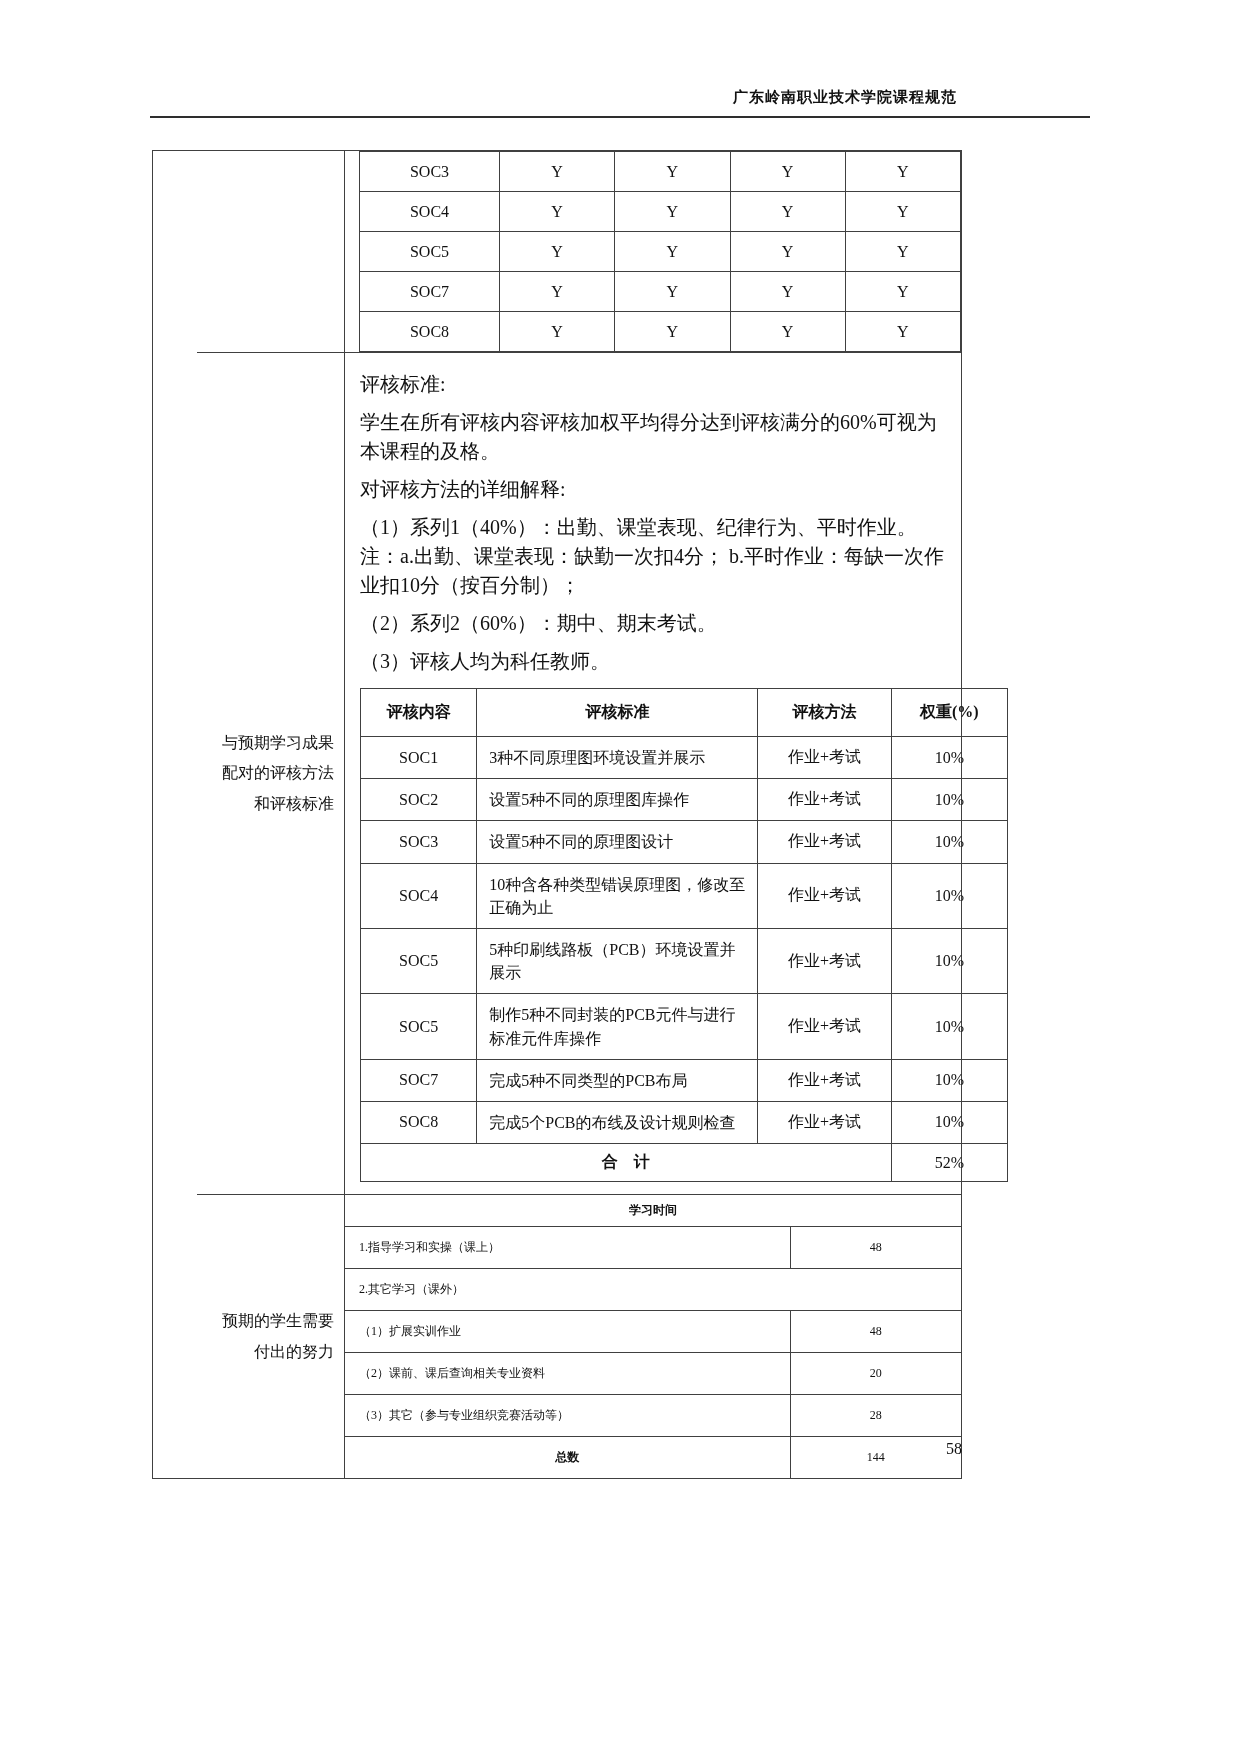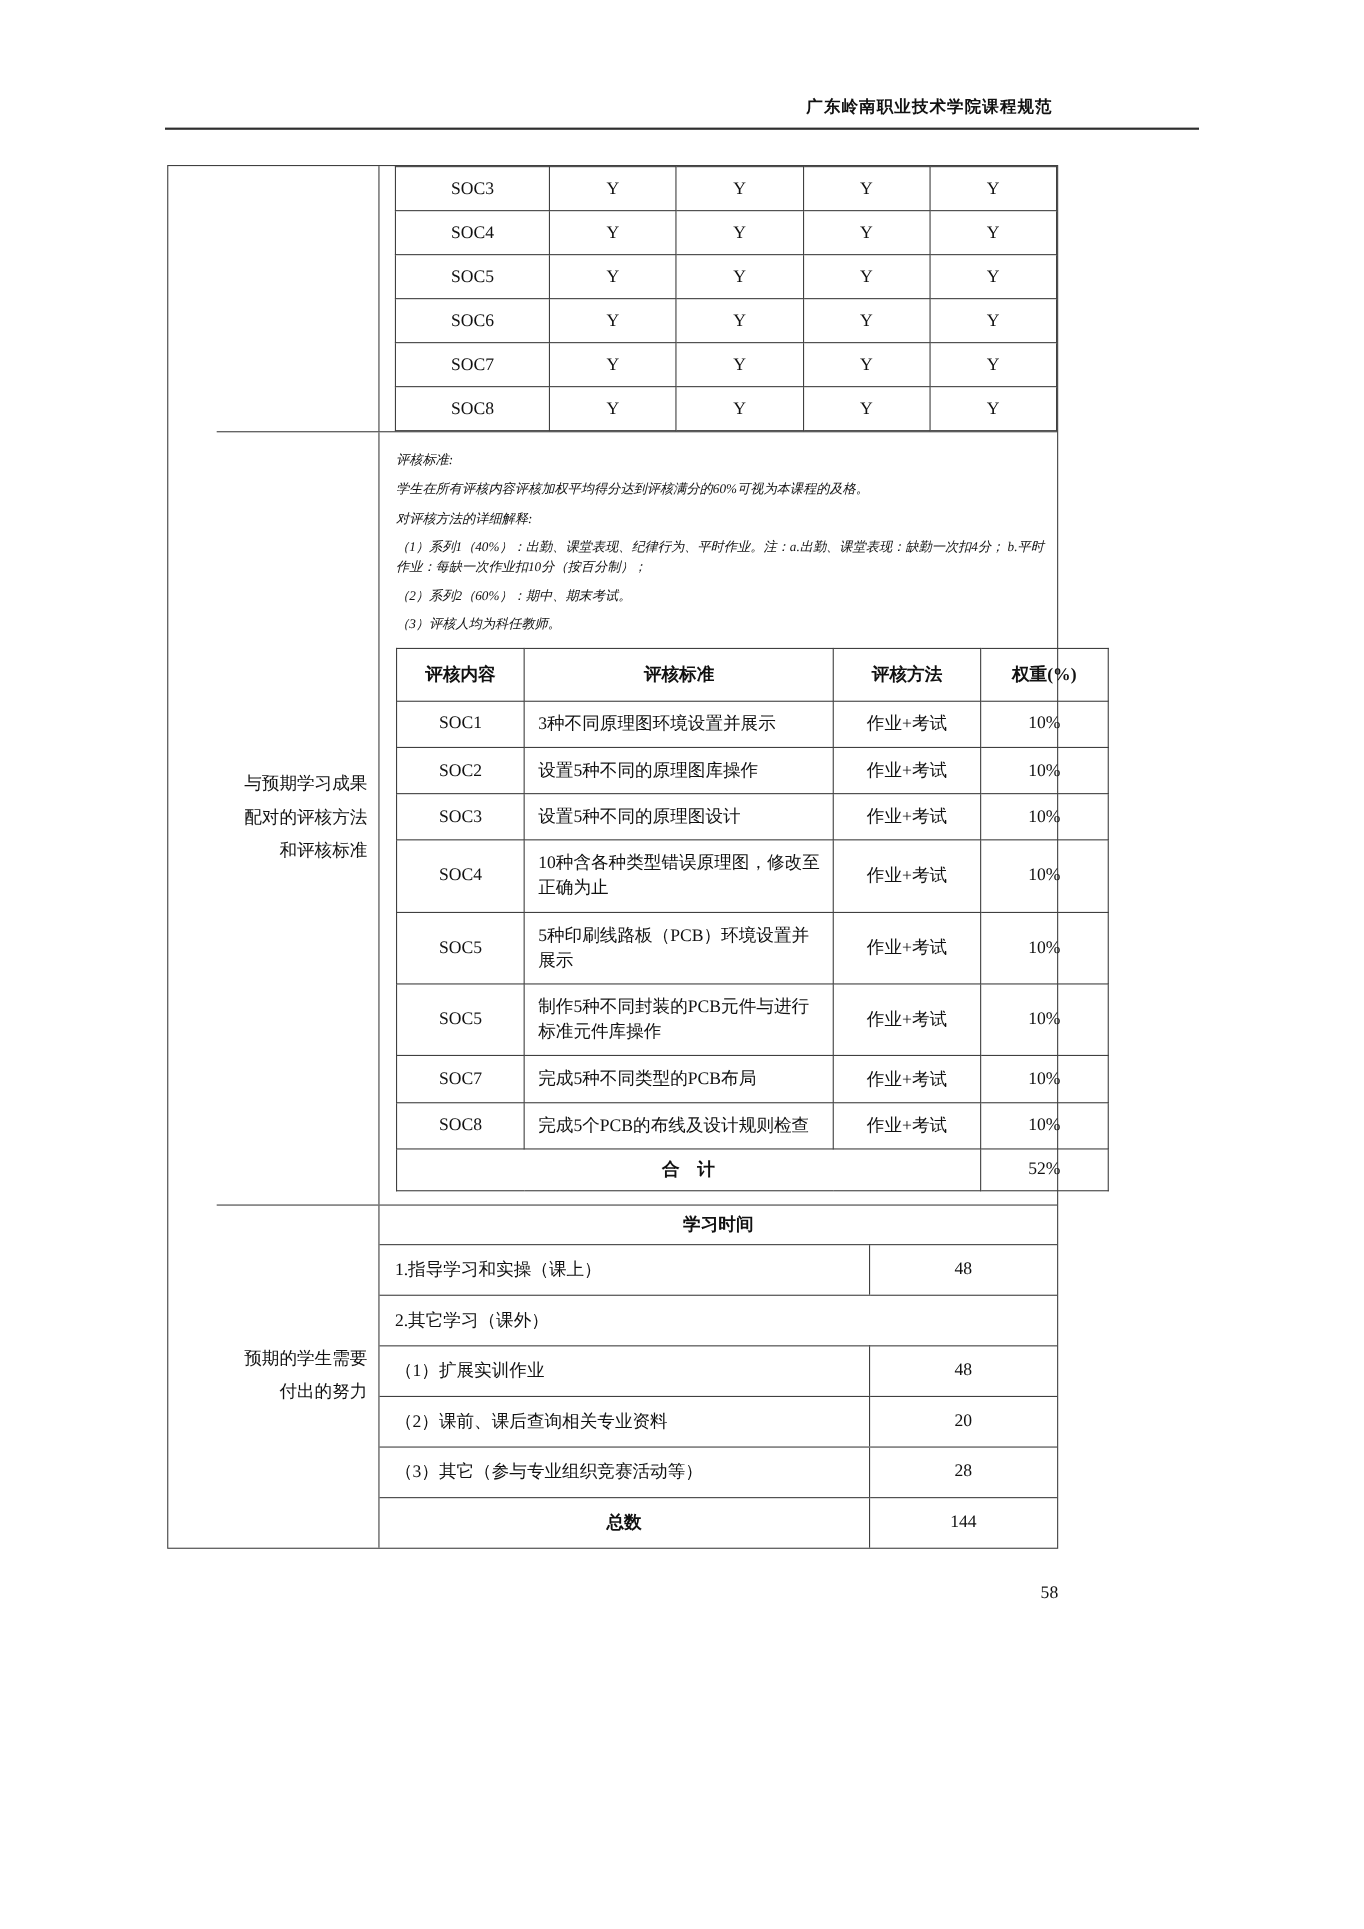--- a/index.html
+++ b/index.html
@@ -34,30 +34,30 @@
 
   
   .matrix-table {
     border-collapse: collapse; table-layout: fixed;
     margin-left: 14px; width: calc(100% - 14px);
   }
   .matrix-table td { border: 1px solid #404040; height: 40px; text-align: center; font-size: 16px; }
 
   
   .assess-content { padding: 8px 8px 12px 15px; }
-  .assess-para { font-size: 12px; line-height: 1.45; margin: 9px 0; font-style: italic; }
+  .assess-para { font-size: 20px; line-height: 1.45; margin: 9px 0; }
   .assess-table { border-collapse: collapse; width: 648px; margin-top: 12px; font-size: 16px; }
   .assess-table th, .assess-table td { border: 1px solid #404040; padding: 9px 8px; }
   .assess-table th { font-weight: bold; text-align: center; padding: 13px 8px; }
   .assess-table td.c { text-align: center; }
   .assess-table td.crit { text-align: left; padding-left: 12px; line-height: 1.45; }
   .assess-table .total-label { text-align: center; font-weight: bold; padding: 8px; margin-left: 44px; }
 
   
-  .effort-table { border-collapse: collapse; width: 100%; font-size: 16px; }
+  .effort-table { border-collapse: collapse; width: 100%; font-size: 12px; }
   .effort-table th { border-bottom: 1px solid #404040; padding: 7px; font-weight: bold; text-align: center; }
   .effort-table td { border-bottom: 1px solid #404040; padding: 12px 14px; }
   .effort-table tr:last-child td { border-bottom: none; }
   .effort-table td.effort-value { border-left: 1px solid #404040; text-align: center; }
   .effort-table td.effort-total-label { text-align: center; font-weight: bold; }
 
   .page-number { position: absolute; left: 152px; top: 1440px; width: 810px; text-align: right; font-size: 16px; }
 </style>
 </head>
 <body>
@@ -91,27 +91,20 @@
               </tr>
               <tr>
                 <td>SOC4</td>
                 <td>Y</td>
                 <td>Y</td>
                 <td>Y</td>
                 <td>Y</td>
               </tr>
               <tr>
                 <td>SOC5</td>
-                <td>Y</td>
-                <td>Y</td>
-                <td>Y</td>
-                <td>Y</td>
-              </tr>
-              <tr>
-                <td>SOC6</td>
                 <td>Y</td>
                 <td>Y</td>
                 <td>Y</td>
                 <td>Y</td>
               </tr>
               <tr>
                 <td>SOC7</td>
                 <td>Y</td>
                 <td>Y</td>
                 <td>Y</td>

